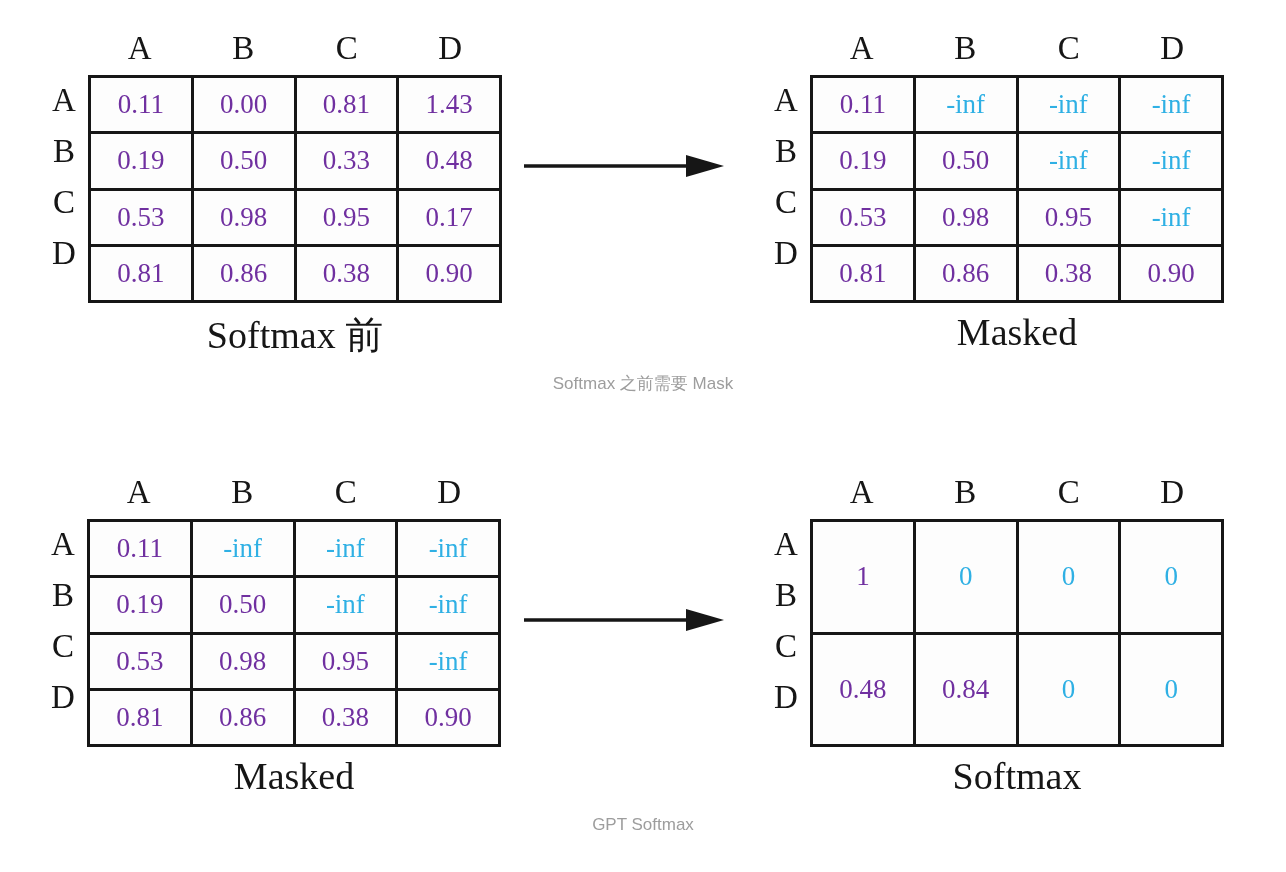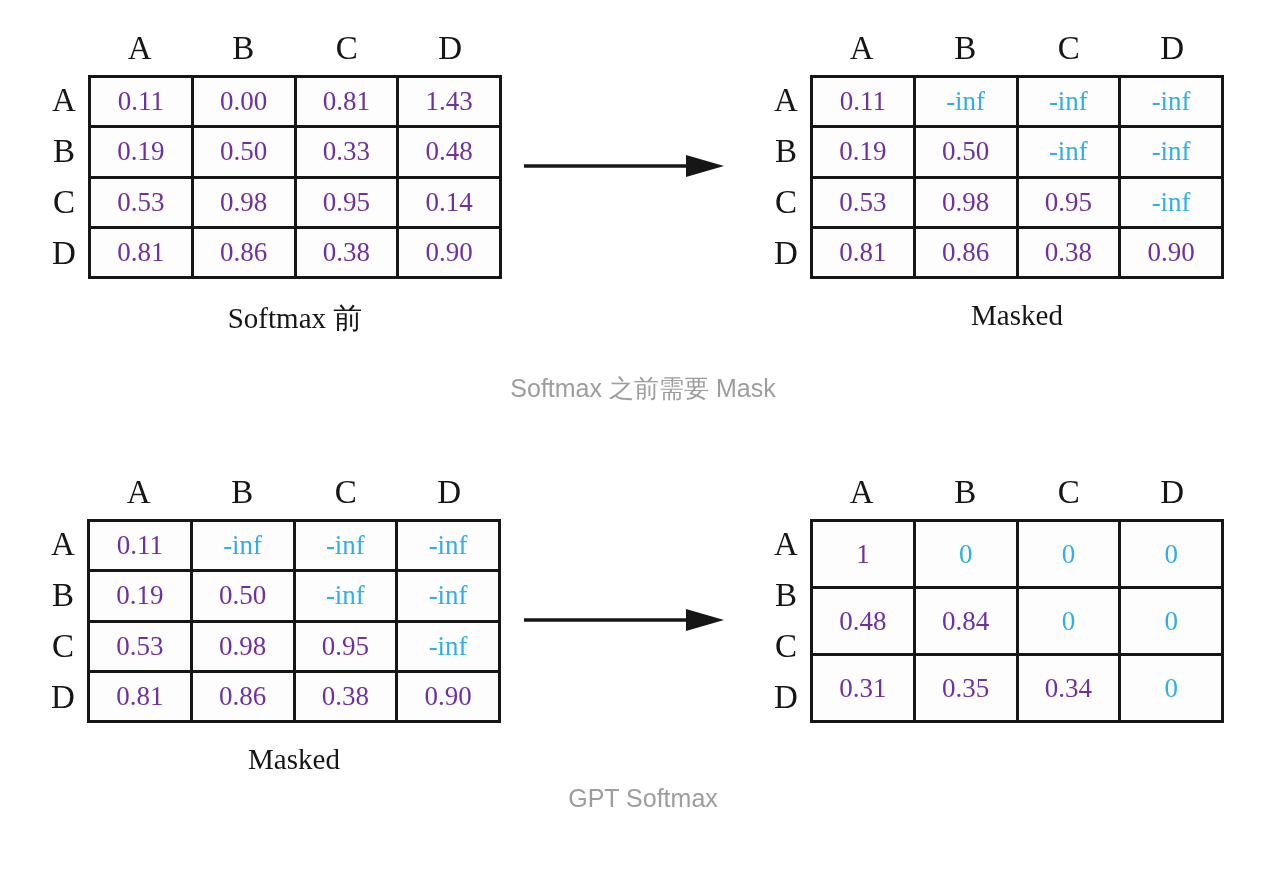--- a/index.html
+++ b/index.html
@@ -42,51 +42,51 @@
     height: 51px;
     line-height: 51px;
     text-align: center;
     font-size: 33px;
     color: var(--ink, #161616);
   }
   table.matrix-table {
     border-collapse: collapse;
     table-layout: fixed;
     width: 414px;
-    height: 204px;
+    height: 228px;
   }
   table.matrix-table td {
     border: 3px solid var(--ink, #161616);
     text-align: center;
     vertical-align: middle;
     font-size: 27px;
     padding: 0;
     background: #fdfdfd;
   }
   td.val    { color: var(--purple, #7030A0); }
   td.masked { color: var(--cyan, #2FB0E4); font-family: Liberation Serif, serif; }
   .matrix-label {
     margin-left: 48px;
     width: 414px;
     text-align: center;
-    font-size: 29px;
-    margin-top: 20px;
+    font-size: 38px;
+    margin-top: 7px;
     color: var(--ink, #161616);
     white-space: nowrap;
   }
   .arrow {
     position: absolute;
   }
   .caption {
     position: absolute;
     left: 0;
     width: 100%;
     text-align: center;
     font-family: "Liberation Sans", "DejaVu Sans", sans-serif;
-    font-size: 25px;
+    font-size: 17px;
     color: var(--gray, #9d9d9d);
   }
 </style>
 </head>
 <body>
 
 <div class="matrix" style="left:40px; top:28px">
   <div class="col-headers">
       <div class="col-h">A</div>
       <div class="col-h">B</div>
@@ -111,21 +111,21 @@
           <tr>
             <td class="val">0.19</td>
             <td class="val">0.50</td>
             <td class="val">0.33</td>
             <td class="val">0.48</td>
           </tr>
           <tr>
             <td class="val">0.53</td>
             <td class="val">0.98</td>
             <td class="val">0.95</td>
-            <td class="val">0.14</td>
+            <td class="val">0.17</td>
           </tr>
           <tr>
             <td class="val">0.81</td>
             <td class="val">0.86</td>
             <td class="val">0.38</td>
             <td class="val">0.90</td>
           </tr>
         </tbody>
       </table>
   </div>
@@ -257,24 +257,19 @@
             <td class="masked">0</td>
             <td class="masked">0</td>
             <td class="masked">0</td>
           </tr>
           <tr>
             <td class="val">0.48</td>
             <td class="val">0.84</td>
             <td class="masked">0</td>
             <td class="masked">0</td>
           </tr>
-          <tr>
-            <td class="val">0.31</td>
-            <td class="val">0.35</td>
-            <td class="val">0.34</td>
-            <td class="masked">0</td>
-          </tr>
-        </tbody>
-      </table>
-  </div>
-</div>
-
-<div class="caption" style="top:784px">GPT Softmax</div>
+        </tbody>
+      </table>
+  </div>
+  <div class="matrix-label">Softmax</div>
+</div>
+
+<div class="caption" style="top:815px">GPT Softmax</div>
 
 </body></html>

